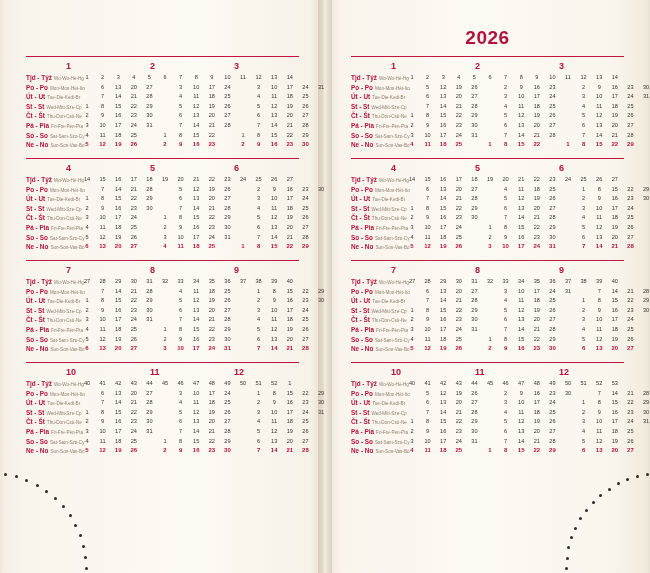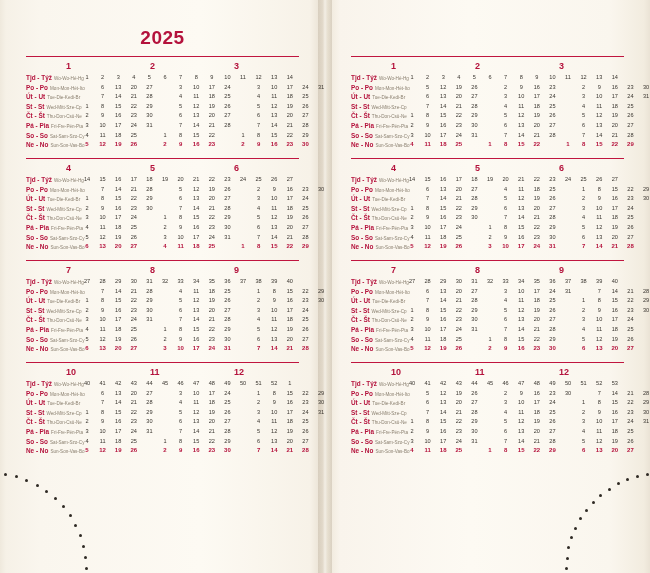--- a/index.html
+++ b/index.html
@@ -81,21 +81,20 @@
     background:#2f2a24;
   }
 </style>
 </head>
 <body>
 
 <div class="page">
   <div class="spine"></div>
 
   <div class="half left">
-    <div class="year">2025</div>
     <div class="blocks">
         <div class="block">
           <div class="months">
             <div class="month" style="left: 40px;">1</div>
             <div class="month" style="left: 124px;">2</div>
             <div class="month" style="left: 208px;">3</div>
           </div>
           <div class="rows">
             <div class="row">
               <div class="daylabel"><span>Tjd - Týž</span><span class="sub">Wo-Wo-Hé-Hg</span></div>
@@ -704,20 +703,21 @@
                 <div class="num" style="left: 202.8px;">21</div>
                 <div class="num" style="left: 218.4px;">28</div>
               </div>
             </div>
           </div>
         </div>
       </div>
   </div>
 
   <div class="half right">
+    <div class="year">2026</div>
     <div class="blocks">
         <div class="block">
           <div class="months">
             <div class="month" style="left: 40px;">1</div>
             <div class="month" style="left: 124px;">2</div>
             <div class="month" style="left: 208px;">3</div>
           </div>
           <div class="rows">
             <div class="row">
               <div class="daylabel"><span>Tjd - Týž</span><span class="sub">Wo-Wo-Hé-Hg</span></div>

